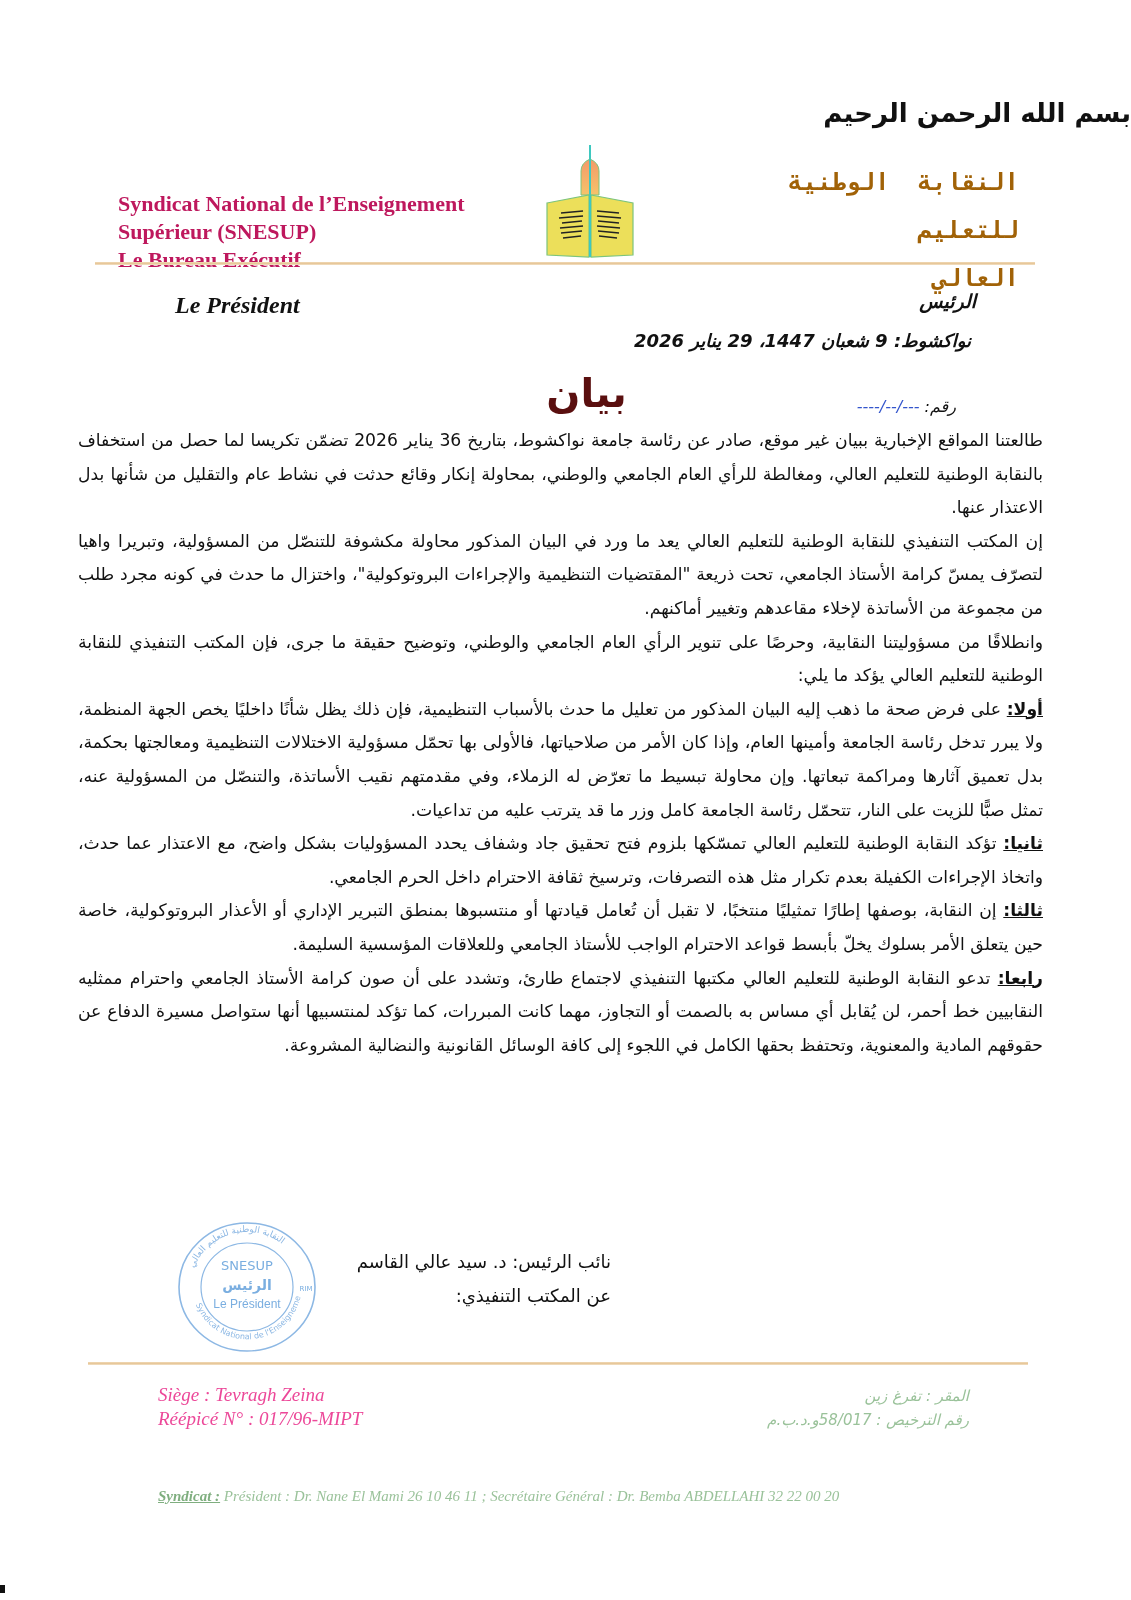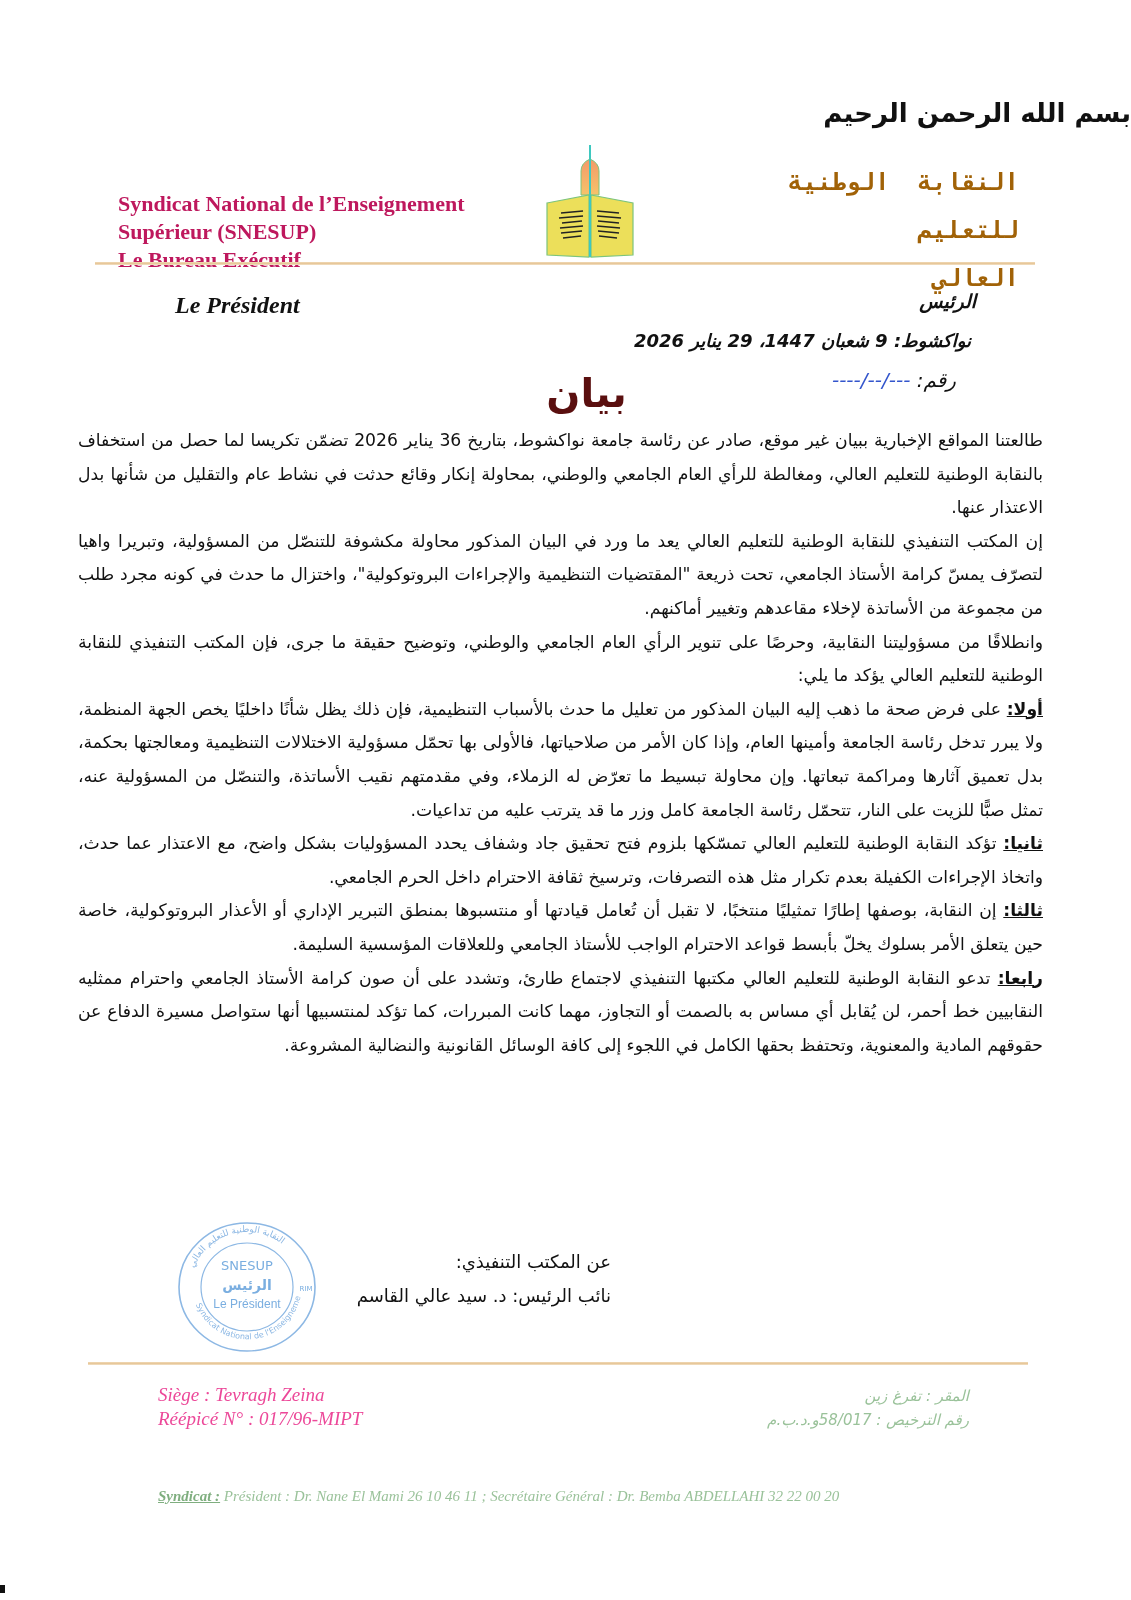--- a/index.html
+++ b/index.html
@@ -20,21 +20,21 @@
     background: linear-gradient(to bottom, #f0d9b5, #e7c79a, #f3e2c6); }
   .rule.top { top: 262px; }
   .rule.bottom { top: 1362px; left: 88px; }
 
   .president-fr { position: absolute; top: 292px; left: 175px; font-family: "Liberation Serif", serif;
     font-style: italic; font-weight: bold; font-size: 24px; color: #111; }
   .president-ar { position: absolute; top: 290px; right: 155px; direction: rtl;
     font-style: italic; font-weight: bold; font-size: 19px; color: #111; }
   .date-line { position: absolute; top: 330px; right: 160px; direction: rtl;
     font-style: italic; font-weight: bold; font-size: 18px; color: #111; }
-  .ref-line { position: absolute; top: 368px; right: 175px; direction: rtl; font-style: italic; font-size: 20px; color: #111; }
+  .ref-line { position: absolute; top: 397px; right: 175px; direction: rtl; font-style: italic; font-size: 16px; color: #111; }
   .ref-line .slashes { color: #3355cc; letter-spacing: 1px; }
   .title { position: absolute; top: 370px; left: 0; width: 100%; text-align: center;
     font-weight: bold; font-size: 40px; color: #5a0f0f; direction: rtl; padding-left: 42px; }
 
   .body { position: absolute; top: 424px; left: 78px; width: 965px; direction: rtl; text-align: justify;
     text-align-last: right; font-family: "DejaVu Sans", sans-serif; font-size: 17.2px; line-height: 33.6px; color: #111; }
   .body p { margin: 0; }
   .body .lbl { font-weight: bold; text-decoration: underline; }
 
   .signoff { position: absolute; top: 1245px; right: 520px; direction: rtl; text-align: right;
@@ -134,22 +134,22 @@
       <textPath href="#ringBottom" startOffset="4%">Syndicat National de l'Enseignement Supérieur</textPath>
     </text>
     <text x="75" y="55" text-anchor="middle" font-family="DejaVu Sans, sans-serif" font-size="13" fill="#7aaee0">SNESUP</text>
     <text x="75" y="75" text-anchor="middle" font-family="DejaVu Sans, sans-serif" font-weight="bold" font-size="14" fill="#7aaee0">الرئيس</text>
     <text x="75" y="93" text-anchor="middle" font-family="Liberation Sans, sans-serif" font-size="12" fill="#7aaee0">Le Président</text>
     <text x="134" y="76" text-anchor="middle" font-family="DejaVu Sans, sans-serif" font-size="7" fill="#7aaee0">RIM</text>
   </svg>
 </div>
 
 <div class="signoff">
+  <div>نائب الرئيس: د. سيد عالي القاسم</div>
   <div>عن المكتب التنفيذي:</div>
-  <div>نائب الرئيس: د. سيد عالي القاسم</div>
 </div>
 
 <div class="rule bottom"></div>
 
 <div class="foot-fr">
   <div>Siège : Tevragh Zeina</div>
   <div>Réépicé N° : 017/96-MIPT</div>
 </div>
 <div class="foot-ar">
   <div>المقر : تفرغ زين</div>

